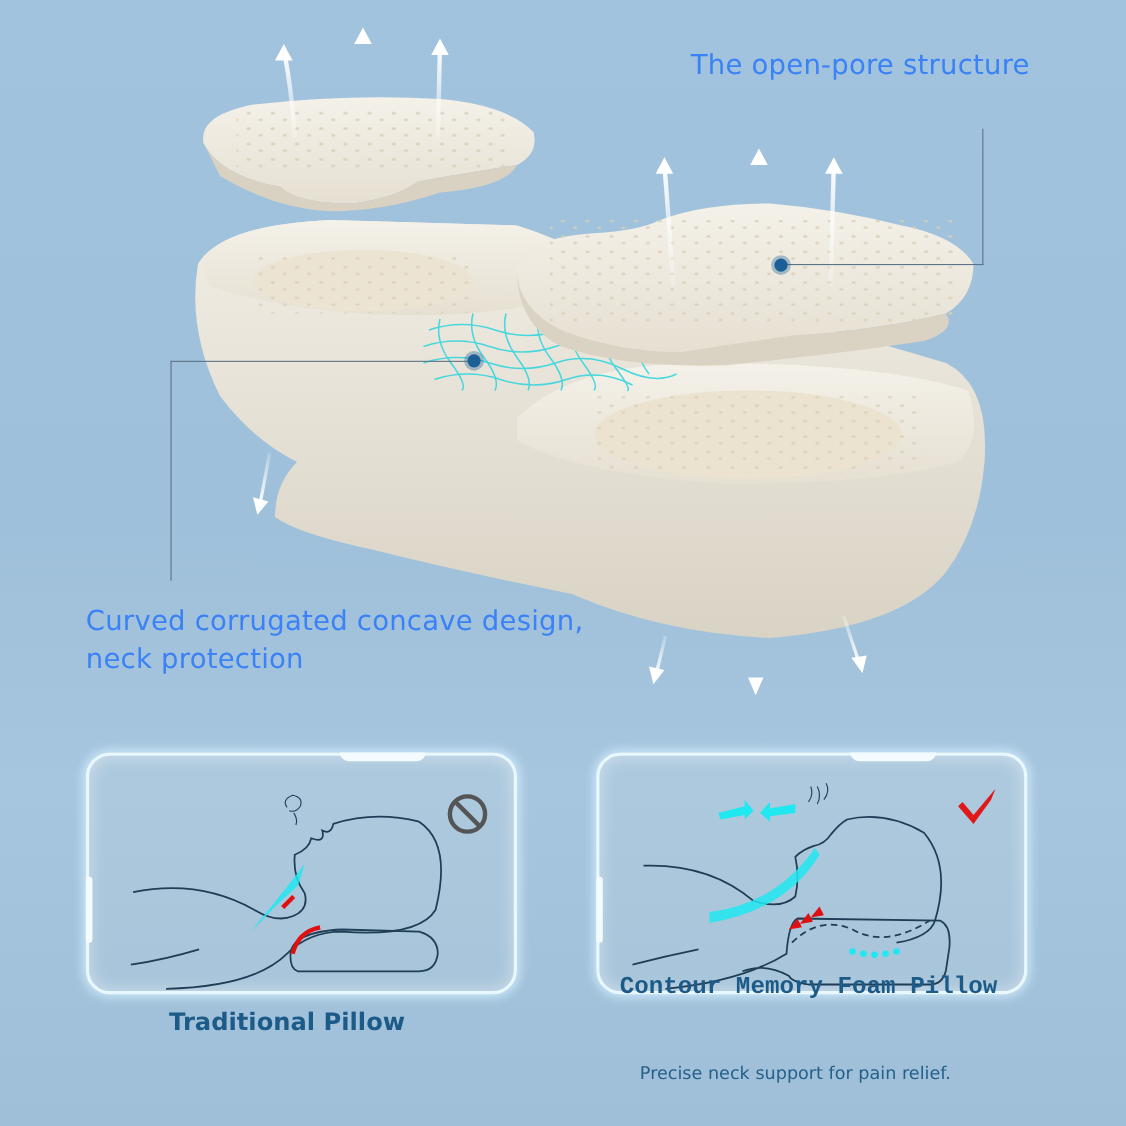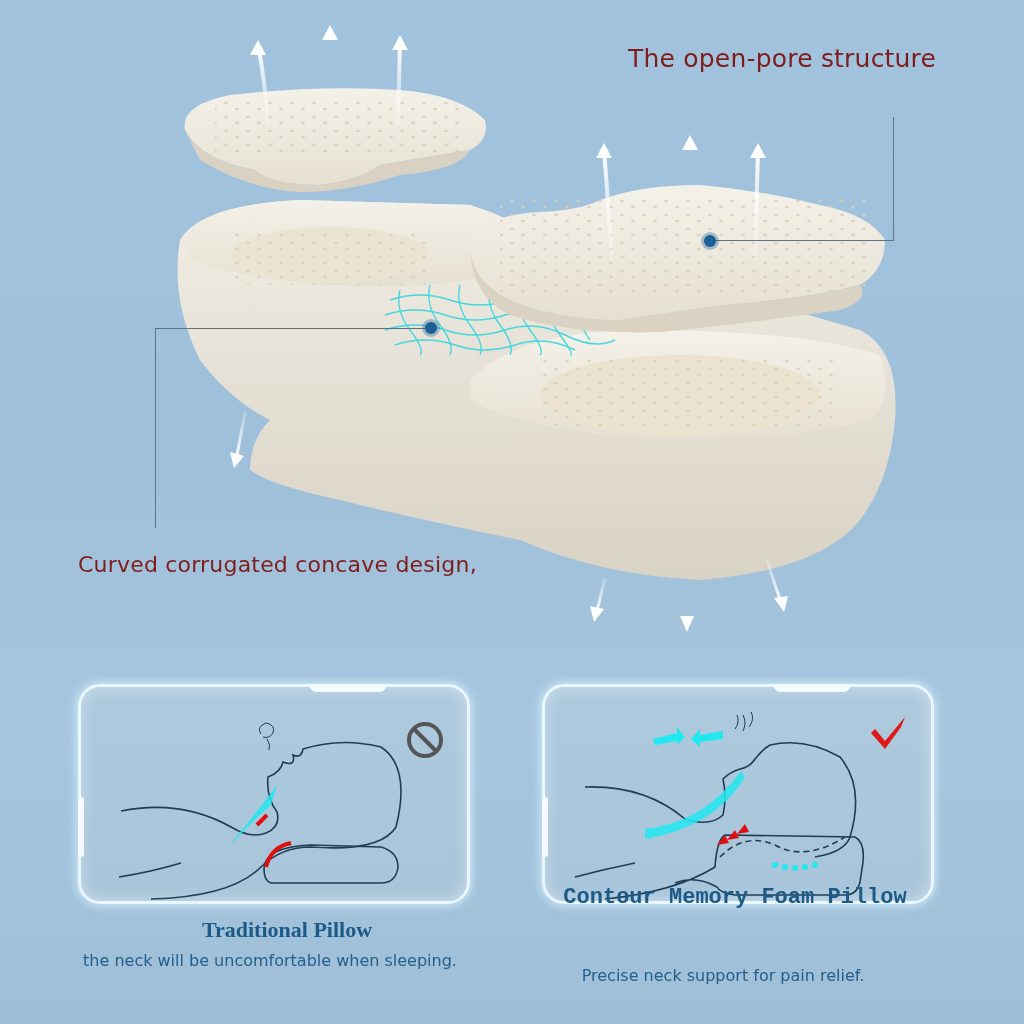--- a/index.html
+++ b/index.html
@@ -2,23 +2,23 @@
 <html><head>
 <meta charset="utf-8">
 <style>
   html, body { margin:0; padding:0; }
   body {
     width:1024px; height:1024px; overflow:hidden; position:relative;
     background: linear-gradient(180deg, #a2c3dd 0%, #9fc0da 45%, #a6c5de 70%, #9fbfd8 100%);
     font-family: "DejaVu Sans", sans-serif;
   }
   .abs { position:absolute; }
-  .caption { color:#7f1d1d; font-size:25px; line-height:34px; letter-spacing:0.2px; }
+  .caption { color:#3b82f6; font-size:25px; line-height:34px; letter-spacing:0.2px; }
   #cap-top { left:628px; top:42px; font-size:25px; line-height:34px; }
-  #cap-mid { left:78px; top:548px; font-size:22px; line-height:34px; }
+  #cap-mid { left:78px; top:548px; font-size:25px; line-height:34px; }
   .leader { position:absolute; background:#5c7388; }
   .dot { position:absolute; width:12px; height:12px; border-radius:50%; background:#1c5e96; box-shadow:0 0 0 3px rgba(28,94,150,0.35); }
   svg.scene { position:absolute; left:0; top:0; }
   .panel {
     position:absolute; width:386px; height:214px; border-radius:22px;
     border:3px solid #e9f7ff;
     box-shadow: 0 0 10px 2px rgba(210,240,255,0.85), inset 0 0 16px rgba(255,255,255,0.45);
     background: linear-gradient(180deg, rgba(174,202,222,0.9), rgba(168,197,218,0.9));
   }
   .panel .tab { position:absolute; top:-3px; right:80px; width:78px; height:8px; background:#f3fbff; border-radius:0 0 8px 8px; }
@@ -139,20 +139,21 @@
 <div class="leader" style="left:155px;top:328px;width:276px;height:1px;"></div>
 <div class="leader" style="left:155px;top:328px;width:1px;height:200px;"></div>
 <div class="dot" style="left:425px;top:322px;"></div>
 
 <div id="cap-top" class="abs caption">
   <div>The open-pore structure</div>
 </div>
 
 <div id="cap-mid" class="abs caption">
   <div>Curved corrugated concave design,</div>
+  <div>neck protection</div>
 </div>
 
 <div class="panel" style="left:78px;top:684px;">
   <div class="tab"></div>
   <div class="edge"></div>
   <svg width="386" height="214">
     <g fill="none" stroke="#1f3d55" stroke-width="1.6">
       <path d="M40 124 Q100 112 150 140 Q170 152 185 146 Q200 140 196 125 Q185 110 187 90 Q200 85 202 75 Q215 80 212 68 Q220 72 222 62 Q260 50 300 60 Q330 80 315 140 Q300 165 230 160 Q200 160 180 180 Q150 210 70 212"></path>
       <path d="M38 190 Q70 185 100 176"></path>
       <path d="M183 182 Q183 160 230 158 L300 160 Q317 165 317 180 Q315 196 300 196 L190 196 Q183 194 183 182 Z"></path>
@@ -195,19 +196,18 @@
         <polygon points="182,153 190,143 194,151"></polygon>
         <polygon points="192,147 200,137 204,145"></polygon>
     </g>
     <g stroke="#1f3d55" stroke-width="1" fill="none">
       <path d="M190 42 Q195 35 192 28 M198 44 Q202 36 198 28 M204 40 Q210 32 206 25"></path>
     </g>
     <path d="M330 42 L340 54 L360 30 L356 40 L340 62 L326 46 Z" fill="#e01818"></path>
   </svg>
 </div>
 
-<div class="title" style="left:94px;top:917px;width:386px;font-family:Liberation Serif, serif;">Traditional Pillow</div>
+<div class="title" style="left:68px;top:917px;width:386px;">Traditional Pillow</div>
 <div class="sub" style="left:20px;top:949px;width:500px;">
-  <div>the neck will be uncomfortable when sleeping.</div>
 </div>
 
 <div class="title" style="left:520px;top:885px;width:430px;font-family:Liberation Mono, monospace;">Contour Memory Foam Pillow</div>
 <div class="sub" style="left:508px;top:964px;width:430px;">Precise neck support for pain relief.</div>
 
 </body></html>

